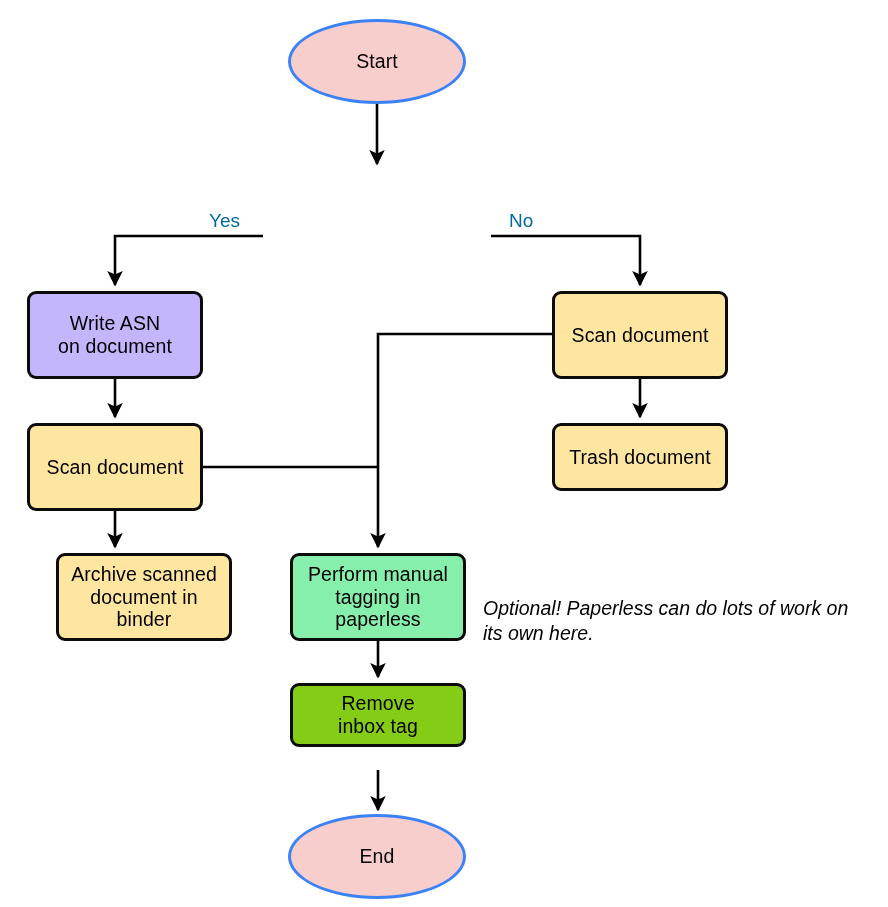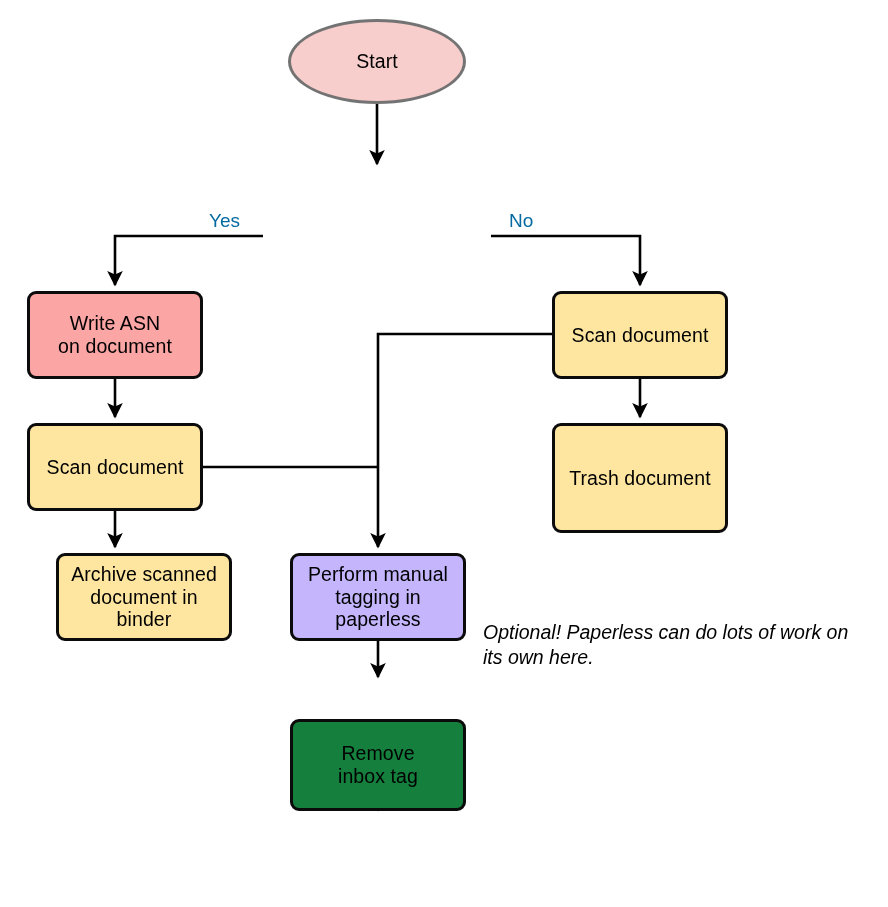--- a/index.html
+++ b/index.html
@@ -34,21 +34,21 @@
     justify-content: center;
     text-align: center;
     color: #000000;
     font-size: 19.5px;
     line-height: 1.17;
     letter-spacing: 0.1px;
     white-space: pre-line;
     z-index: 3;
   }
   .node-terminal {
-    border: 3px solid #737373;
+    border: 3px solid #3b82f6;
     border-radius: 50%;
   }
   .node-process {
     border: 3px solid #0b0b0b;
     border-radius: 9px;
     padding: 2px 6px;
   }
   .node-decision {
     background: transparent;
     border: 0;
@@ -116,51 +116,54 @@
   </svg>
 
   <div class="node node-terminal" style="left:288px; top:19px; width:178px; height:85px; background:#f8cecc;">
     <span>Start</span>
   </div>
 
 
   <div class="edge-label" style="left:209px; top:211px;">Yes</div>
   <div class="edge-label" style="left:509px; top:211px;">No</div>
 
-  <div class="node node-process" style="left:27px; top:291px; width:176px; height:88px; background:#fca5a5;">
+  <div class="node node-process" style="left:27px; top:291px; width:176px; height:88px; background:#c4b5fd;">
     <span>Write ASN
 on document</span>
   </div>
 
   <div class="node node-process" style="left:27px; top:423px; width:176px; height:88px; background:#ffe6a0;">
     <span>Scan document</span>
   </div>
 
   <div class="node node-process" style="left:27px; top:553px; width:176px; height:88px; background:#ffe6a0;margin-left:29px;">
     <span>Archive scanned
 document in
 binder</span>
   </div>
 
-  <div class="node node-process" style="left:290px; top:553px; width:176px; height:88px; background:#c4b5fd;">
+  <div class="node node-process" style="left:290px; top:553px; width:176px; height:88px; background:#86efac;">
     <span>Perform manual
 tagging in
 paperless</span>
   </div>
 
-  <div class="node node-process" style="left:290px; top:683px; width:176px; height:92px; background:#15803d;margin-top:36px;">
+  <div class="node node-process" style="left:290px; top:683px; width:176px; height:64px; background:#84cc16;">
     <span>Remove
 inbox tag</span>
   </div>
 
   <div class="node node-process" style="left:552px; top:291px; width:176px; height:88px; background:#ffe6a0;">
     <span>Scan document</span>
   </div>
 
-  <div class="node node-process" style="left:552px; top:423px; width:176px; height:110px; background:#ffe6a0;">
+  <div class="node node-process" style="left:552px; top:423px; width:176px; height:68px; background:#ffe6a0;">
     <span>Trash document</span>
   </div>
 
+  <div class="node node-terminal" style="left:288px; top:814px; width:178px; height:85px; background:#f8cecc;">
+    <span>End</span>
+  </div>
 
-  <div class="note" style="left:483px; top:620px; width:400px;">Optional! Paperless can do lots of work on
+  <div class="note" style="left:483px; top:596px; width:400px;">Optional! Paperless can do lots of work on
 its own here.</div>
 
 </div>
 
 </body></html>

